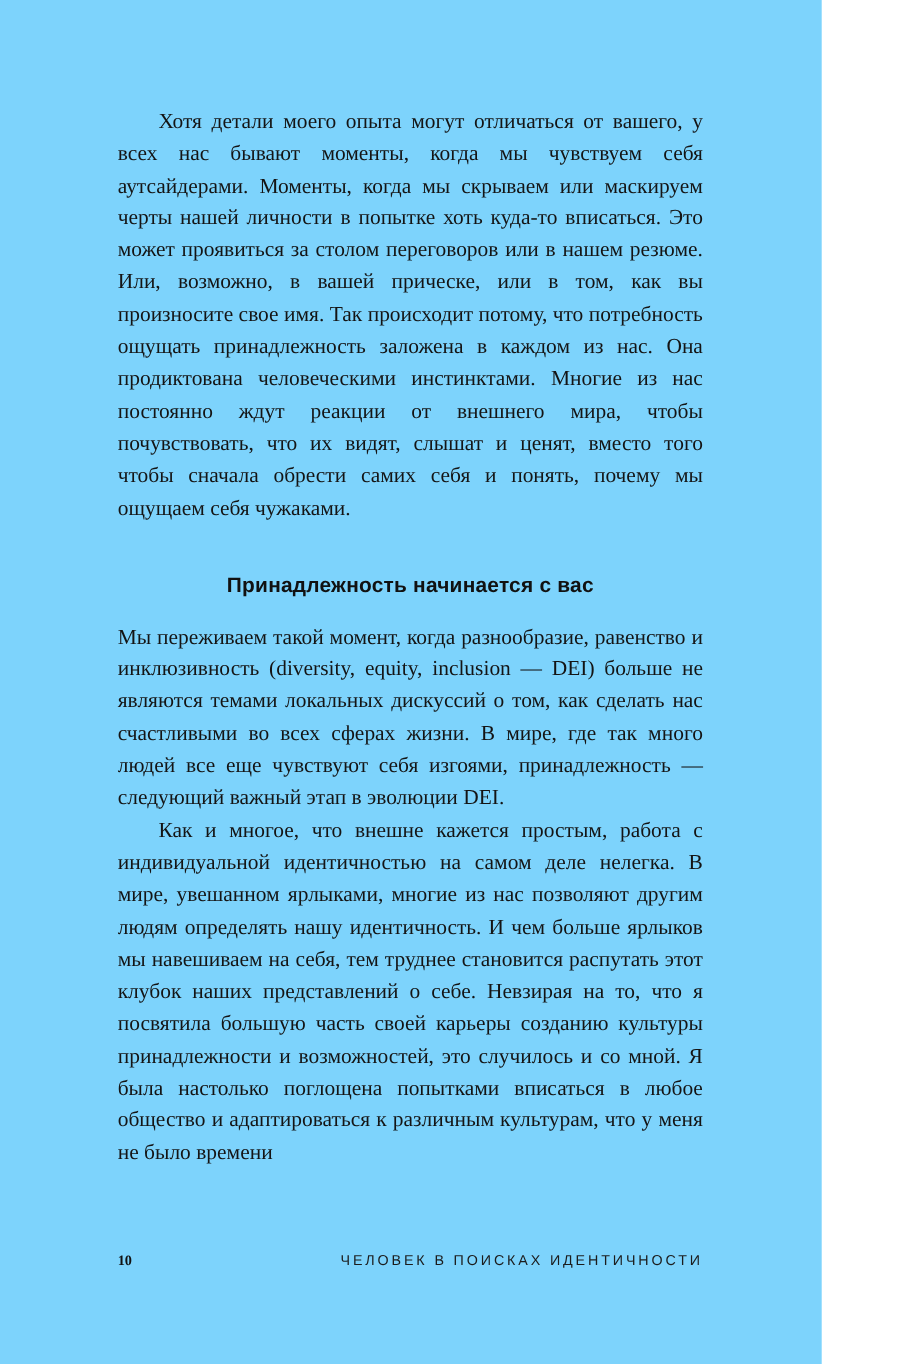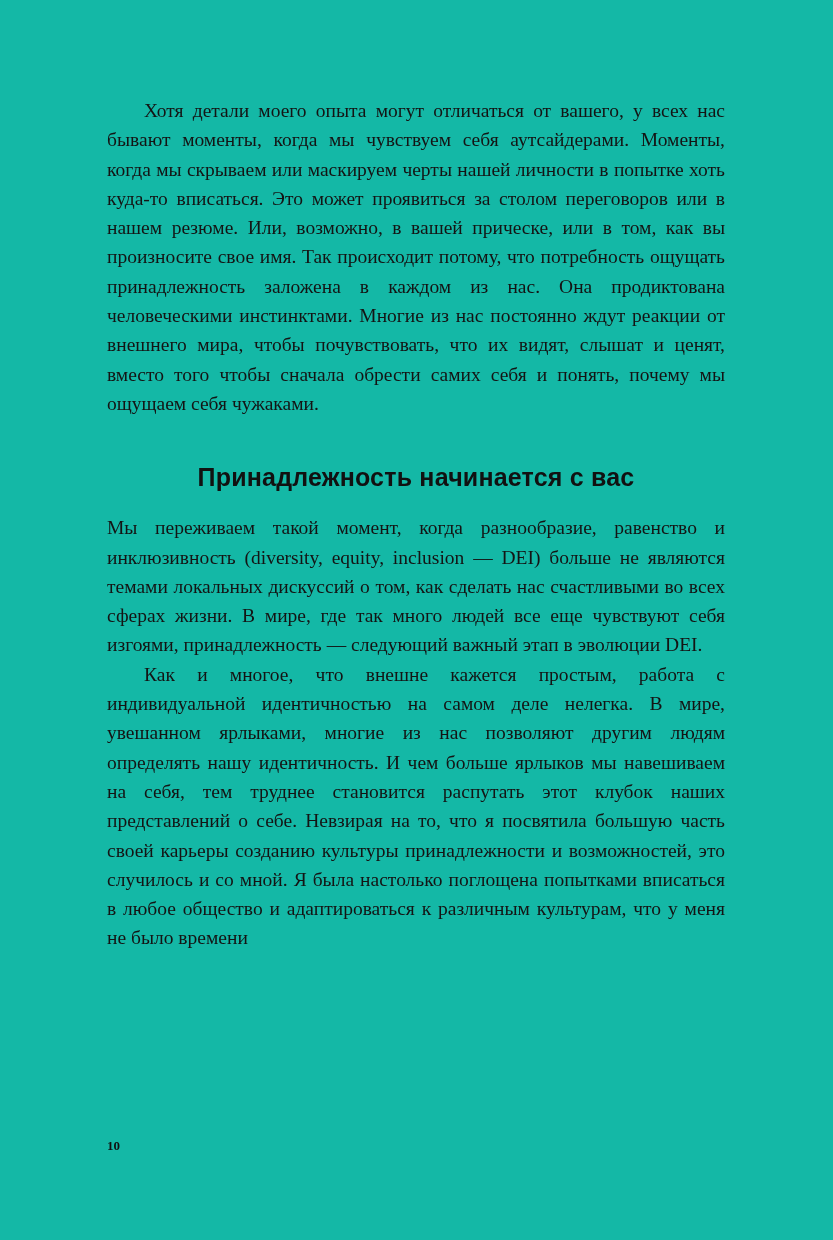--- a/index.html
+++ b/index.html
@@ -2,23 +2,23 @@
 <html lang="ru"><head>
 <meta charset="utf-8">
 <style>
   html, body {
     margin: 0;
     padding: 0;
     background: #ffffff;
   }
   .page {
     position: relative;
-    width: 833px;
+    width: 747px;
     height: 1240px;
-    background: #14b8a6;
+    background: #7dd3fc;
     overflow: hidden;
     font-family: "Liberation Serif", serif;
     color: #141414;
   }
   .text-block {
     position: absolute;
     top: 96px;
     left: 107px;
     right: 108px;
   }
@@ -31,21 +31,21 @@
     -webkit-hyphens: auto;
     color: #141414;
   }
   p.body.indent {
     text-indent: 37px;
   }
   h2.section-heading {
     margin: 45px 0 21px 0;
     font-family: "Liberation Sans", sans-serif;
     font-weight: 700;
-    font-size: 25px;
+    font-size: 19px;
     letter-spacing: 0.2px;
     text-align: center;
     color: #111111;
   }
   .footer {
     position: absolute;
     left: 107px;
     right: 108px;
     bottom: 86px;
     display: flex;
@@ -70,14 +70,15 @@
 
 <div class="page">
   <div class="text-block">
     <p class="body indent">Хотя детали моего опыта могут отличаться от вашего, у всех нас бывают моменты, когда мы чувствуем себя аутсайдерами. Моменты, когда мы скрываем или маскируем черты нашей личности в попытке хоть куда-то вписаться. Это может проявиться за столом переговоров или в нашем резюме. Или, возможно, в вашей прическе, или в том, как вы произносите свое имя. Так происходит потому, что потребность ощущать принадлежность заложена в каждом из нас. Она продиктована человеческими инстинктами. Многие из нас постоянно ждут реакции от внешнего мира, чтобы почувствовать, что их видят, слышат и ценят, вместо того чтобы сначала обрести самих себя и понять, почему мы ощущаем себя чужаками.</p>
     <h2 class="section-heading">Принадлежность начинается с вас</h2>
     <p class="body">Мы переживаем такой момент, когда разнообразие, равенство и инклюзивность (diversity, equity, inclusion — DEI) больше не являются темами локальных дискуссий о том, как сделать нас счастливыми во всех сферах жизни. В мире, где так много людей все еще чувствуют себя изгоями, принадлежность — следующий важный этап в эволюции DEI.</p>
     <p class="body indent">Как и многое, что внешне кажется простым, работа с индивидуальной идентичностью на самом деле нелегка. В мире, увешанном ярлыками, многие из нас позволяют другим людям определять нашу идентичность. И чем больше ярлыков мы навешиваем на себя, тем труднее становится распутать этот клубок наших представлений о себе. Невзирая на то, что я посвятила большую часть своей карьеры созданию культуры принадлежности и возможностей, это случилось и со мной. Я была настолько поглощена попытками вписаться в любое общество и адаптироваться к различным культурам, что у меня не было времени</p>
   </div>
   <div class="footer">
     <span class="page-number">10</span>
+    <span class="running-title">ЧЕЛОВЕК В ПОИСКАХ ИДЕНТИЧНОСТИ</span>
   </div>
 </div>
 
 </body></html>

